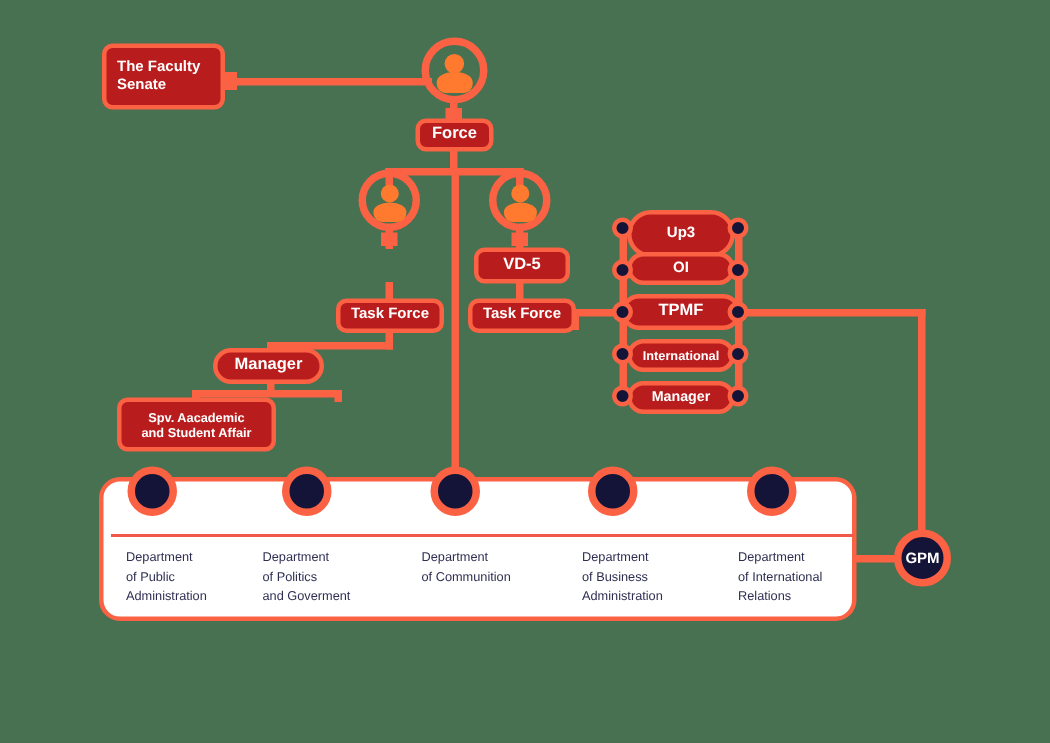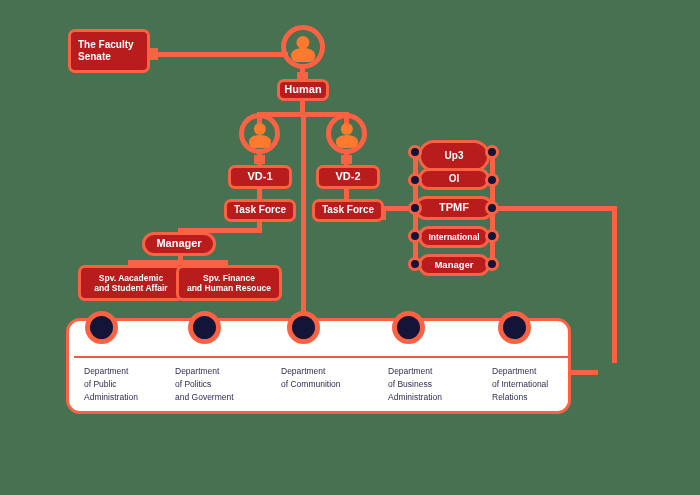--- a/index.html
+++ b/index.html
@@ -170,53 +170,51 @@
 
   <div class="node" style="left:85px;top:311px;width:33px;height:33px;"></div>
   <div class="node" style="left:188px;top:311px;width:33px;height:33px;"></div>
   <div class="node" style="left:287px;top:311px;width:33px;height:33px;"></div>
   <div class="node" style="left:392px;top:311px;width:33px;height:33px;"></div>
   <div class="node" style="left:498px;top:311px;width:33px;height:33px;"></div>
 
   <div class="box" style="left:68px;top:29px;width:82px;height:44px;font-size:10px;padding:0 7px;justify-content:flex-start;text-align:left;white-space:pre-line;">The Faculty
 Senate</div>
 
-  <div class="box" style="left:277px;top:79px;width:52px;height:22px;font-size:11px;">Human</div>
-
-  <div class="box" style="left:228px;top:165px;width:64px;height:24px;font-size:11px;">VD-1</div>
+  <div class="box" style="left:277px;top:79px;width:52px;height:22px;font-size:11px;">Force</div>
+
   <div class="box" style="left:224px;top:199px;width:72px;height:23px;font-size:10px;">Task Force</div>
 
-  <div class="box" style="left:316px;top:165px;width:64px;height:24px;font-size:11px;">VD-2</div>
+  <div class="box" style="left:316px;top:165px;width:64px;height:24px;font-size:11px;">VD-5</div>
   <div class="box" style="left:312px;top:199px;width:72px;height:23px;font-size:10px;">Task Force</div>
 
   <div class="box" style="left:78px;top:265px;width:106px;height:36px;font-size:8.5px;white-space:pre-line;">Spv. Aacademic
 and Student Affair</div>
 
   <div class="box pill" style="left:142px;top:232px;width:74px;height:24px;font-size:11px;">Manager</div>
-  <div class="box" style="left:176px;top:265px;width:106px;height:36px;font-size:8.5px;white-space:pre-line;">Spv. Finance
-and Human Resouce</div>
 
   <div class="box pill" style="left:418px;top:140px;width:72px;height:32px;font-size:10px;">Up3</div>
   <div class="box pill" style="left:418px;top:168px;width:72px;height:22px;font-size:10px;">OI</div>
   <div class="box pill" style="left:414px;top:196px;width:80px;height:24px;font-size:11px;">TPMF</div>
   <div class="box pill" style="left:418px;top:226px;width:72px;height:22px;font-size:8.5px;">International</div>
   <div class="box pill" style="left:418px;top:254px;width:72px;height:22px;font-size:9.5px;">Manager</div>
 
   <div class="dot" style="left:408px;top:145px;width:14px;height:14px;"></div>
   <div class="dot" style="left:408px;top:173px;width:14px;height:14px;"></div>
   <div class="dot" style="left:408px;top:201px;width:14px;height:14px;"></div>
   <div class="dot" style="left:408px;top:229px;width:14px;height:14px;"></div>
   <div class="dot" style="left:408px;top:257px;width:14px;height:14px;"></div>
 
   <div class="dot" style="left:485px;top:145px;width:14px;height:14px;"></div>
   <div class="dot" style="left:485px;top:173px;width:14px;height:14px;"></div>
   <div class="dot" style="left:485px;top:201px;width:14px;height:14px;"></div>
   <div class="dot" style="left:485px;top:229px;width:14px;height:14px;"></div>
   <div class="dot" style="left:485px;top:257px;width:14px;height:14px;"></div>
 
+  <div id="gpm" style="left:596px;top:353px;width:38px;height:38px;">GPM</div>
 
   <div class="person" style="left:281px;top:25px;width:44px;height:44px;">
     <div class="ring"></div>
     <div class="head"></div>
     <div class="body"></div>
   </div>
 
   <div class="person" style="left:239px;top:113px;width:41px;height:41px;">
     <div class="ring"></div>
     <div class="head"></div>

